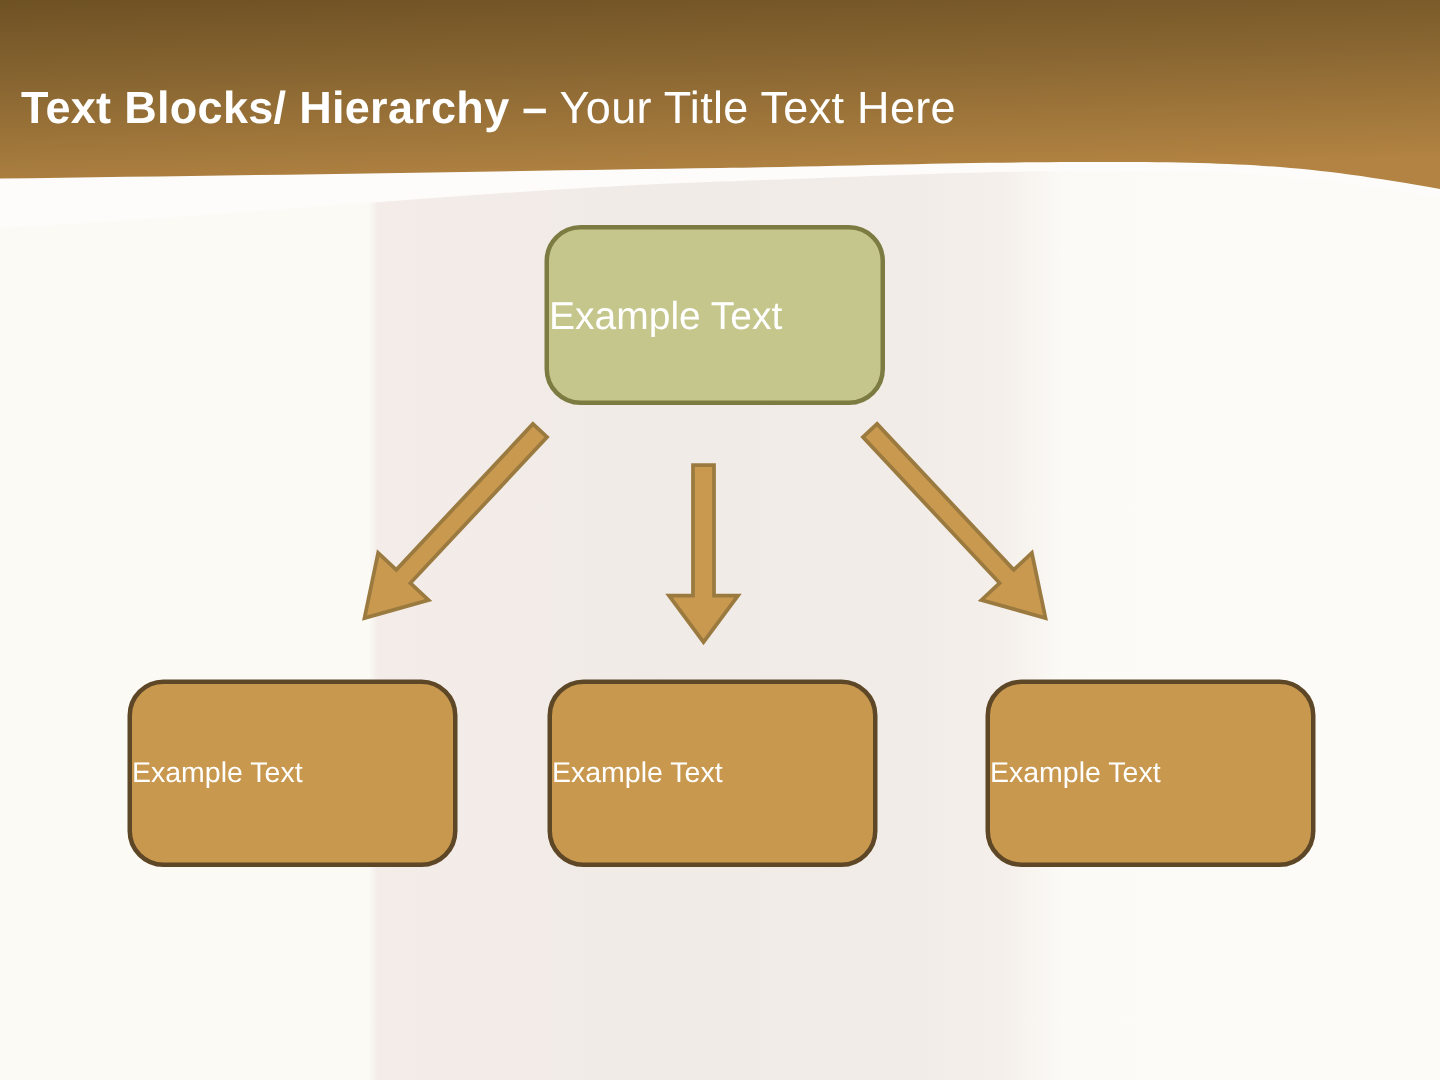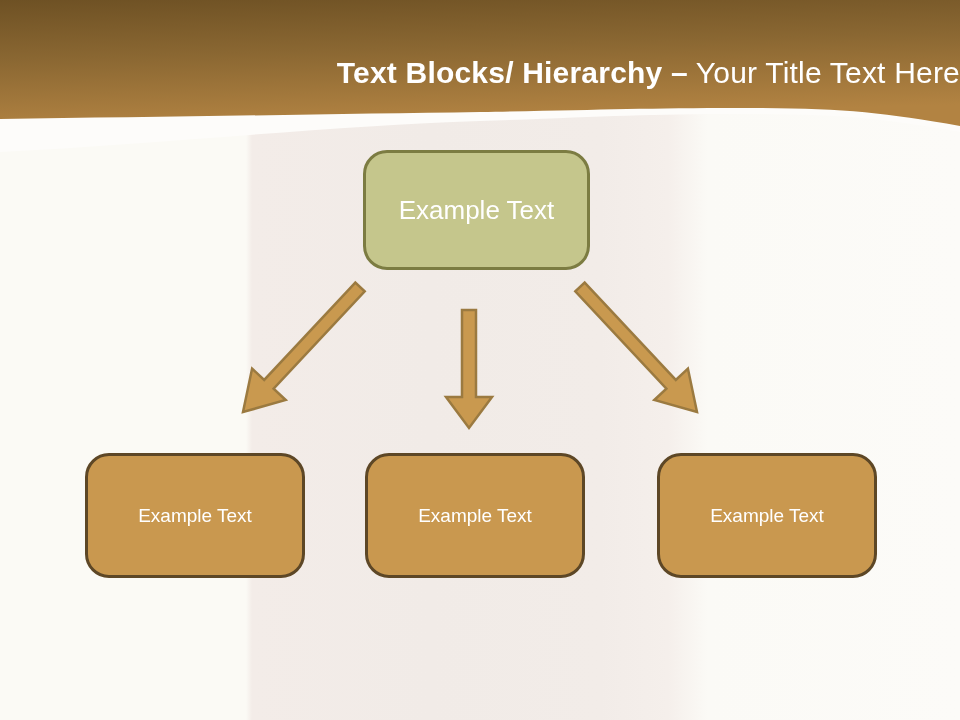--- a/index.html
+++ b/index.html
@@ -19,32 +19,32 @@
   
   .header-wrap { position: absolute; top: 0; left: 0; width: 960px; height: 170px; }
   .header-wrap svg { display: block; }
   .wave-white { fill: #fdfcfa; }
   .banner-fill-start { stop-color: #6e5124; }
   .banner-fill-mid   { stop-color: #8a6732; }
   .banner-fill-end   { stop-color: #b28342; }
 
   .slide-title {
     position: absolute; top: 56px; left: 0; width: 960px;
-    text-align: right; color: #ffffff;
+    text-align: left; color: #ffffff;
     font-size: 30px; letter-spacing: 0.2px;
     padding-left: 14px;
     white-space: nowrap;
   }
   .slide-title .t-bold { font-weight: bold; }
   .slide-title .t-reg { font-weight: normal; margin-left: 8px; }
 
   
   .node {
     position: absolute;
-    display: flex; align-items: center; justify-content: center;
+    display: flex; align-items: center; justify-content: flex-start;
     color: #ffffff; text-align: center;
   }
   .root-box {
     left: 363px; top: 150px; width: 227px; height: 120px;
     background: #c5c68c;
     border: 3px solid #7c7c42;
     border-radius: 24px;
     font-size: 26px;
   }
   .child-box {

